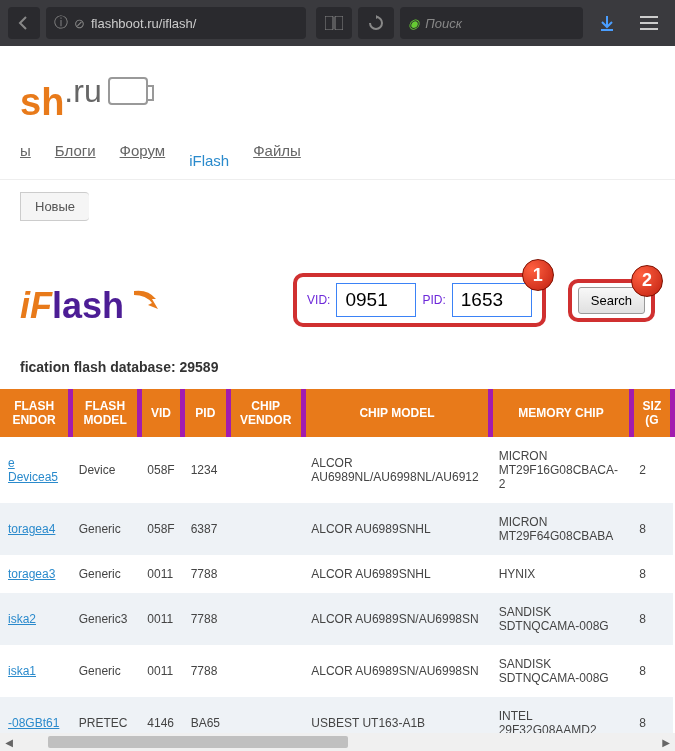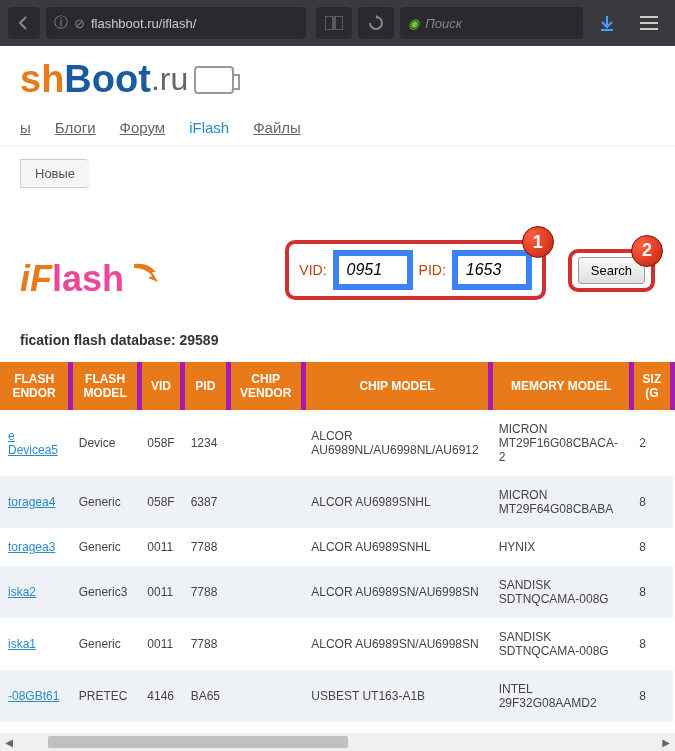--- a/index.html
+++ b/index.html
@@ -13,48 +13,48 @@
 .reader-btn { width: 36px; height: 32px; background: #2a2a2e; border-radius: 4px; display: flex; align-items: center; justify-content: center; color: #888; margin-left: 4px; }
 .reload-btn { width: 36px; height: 32px; background: #2a2a2e; border-radius: 4px; display: flex; align-items: center; justify-content: center; color: #888; }
 .search-bar { flex: 1; background: #2a2a2e; height: 32px; border-radius: 4px; display: flex; align-items: center; padding: 0 8px; color: #888; font-size: 13px; font-style: italic; gap: 6px; }
 .dl-btn { width: 36px; height: 36px; display: flex; align-items: center; justify-content: center; color: #4a9eff; font-size: 20px; }
 .menu-btn { width: 36px; height: 36px; display: flex; align-items: center; justify-content: center; color: #ccc; font-size: 22px; }
 
 .content { background: #fff; height: calc(100% - 46px); overflow: hidden; position: relative; }
 
 .logo-area { padding: 12px 20px 8px; }
 .logo { font-size: 38px; font-weight: bold; display: flex; align-items: center; }
-.logo-sh { color: #e87a1a; }
+.logo-sh { color: #e87a1a; margin-top: 23px; }
 .logo-boot { color: #1a5a9e; }
 .logo-ru { color: #666; font-size: 32px; font-weight: normal; }
 .usb-icon { display: inline-block; width: 40px; height: 28px; border: 2px solid #999; border-radius: 4px; margin-left: 6px; position: relative; }
 .usb-icon::after { content: ''; position: absolute; right: -8px; top: 6px; width: 6px; height: 12px; border: 2px solid #999; border-left: none; }
 
 .nav-menu { padding: 10px 20px; display: flex; gap: 24px; border-bottom: 1px solid #eee; }
 .nav-item { color: #666; text-decoration: underline; font-size: 15px; cursor: pointer; }
-.nav-item.active { color: #2a8acc; text-decoration: none; }
+.nav-item.active { color: #2a8acc; text-decoration: none; margin-top: 10px; }
 
 .sub-nav { padding: 12px 20px; display: flex; gap: 4px; }
 .sub-btn { padding: 6px 14px; border: 1px solid #ccc; background: #f5f5f5; font-size: 13px; color: #555; cursor: pointer; }
 .sub-btn:first-child { border-radius: 4px 0 0 4px; border-right: none; }
 .sub-btn:last-child { border-radius: 0 4px 4px 0; }
 
 .search-section { padding: 40px 20px 10px; display: flex; align-items: flex-end; justify-content: space-between; }
 .iflash-logo { font-size: 36px; font-weight: bold; display: flex; align-items: center; }
 .iflash-f { color: #e87a1a; font-style: italic; }
-.iflash-text { color: #ec4899; }
+.iflash-text { color: #4c1d95; }
 .arrow-icon { color: #e87a1a; font-size: 32px; margin-left: 4px; }
 
 .search-form { display: flex; align-items: center; gap: 8px; position: relative; }
 .callout-1 { border: 4px solid #d03030; border-radius: 10px; padding: 6px 10px; display: flex; align-items: center; gap: 6px; position: relative; }
 .badge { position: absolute; width: 32px; height: 32px; border-radius: 50%; background: radial-gradient(circle at 30% 30%, #ff6040, #c02010); color: #fff; font-weight: bold; font-size: 18px; display: flex; align-items: center; justify-content: center; border: 1px solid #801000; }
 .badge-1 { top: -18px; right: -12px; }
 .badge-2 { top: -18px; right: -12px; }
-.form-label { font-size: 14px; color: #c2410c; }
-.form-input { border: 6px solid #3b82f6; padding: 5px 8px; font-size: 16px; width: 80px; font-style: italic; }
+.form-label { font-size: 12px; color: #6d28d9; }
+.form-input { border: 1px solid #3b82f6; padding: 5px 8px; font-size: 19px; width: 80px; }
 .callout-2 { border: 4px solid #d03030; border-radius: 10px; padding: 4px 6px; position: relative; margin-left: 14px; }
 .search-btn { background: linear-gradient(#f8f8f8, #e0e0e0); border: 1px solid #999; padding: 5px 12px; font-size: 13px; border-radius: 3px; cursor: pointer; }
 
 .db-count { padding: 6px 20px; font-size: 14px; color: #333; font-weight: bold; margin-top: 16px; }
 
 .table-wrap { overflow-x: auto; margin: 8px 0 0 0; }
 table { border-collapse: collapse; width: 100%; font-size: 12px; }
 thead th { background: #e87a1a; color: #fff; padding: 10px 8px; text-align: center; font-weight: bold; border-right: 5px solid #a21caf; font-size: 12px; }
 tbody tr:nth-child(even) { background: #eef2f6; }
 tbody tr:nth-child(odd) { background: #fff; }
@@ -107,21 +107,20 @@
         <line x1="0" y1="13" x2="18" y2="13" stroke="#ccc" stroke-width="2"></line>
       </svg>
   </div>
 </div>
 
 <div class="content">
 
   <div class="logo-area">
     <div class="logo">
       <span class="logo-sh">sh</span>
-        <span class="logo-boot">Boot</span>
         <span class="logo-ru">.ru</span>
       <span class="usb-icon"></span>
     </div>
   </div>
 
   <div class="nav-menu">
     <a class="nav-item">ы</a>
     <a class="nav-item">Блоги</a>
     <a class="nav-item">Форум</a>
     <a class="nav-item active">iFlash</a>
@@ -163,21 +162,21 @@
   <div class="table-wrap">
     <table>
       <thead>
         <tr>
           <th>FLASH ENDOR</th>
           <th>FLASH MODEL</th>
           <th>VID</th>
           <th>PID</th>
           <th>CHIP VENDOR</th>
           <th>CHIP MODEL</th>
-          <th>MEMORY MODEL</th>
+          <th>MEMORY CHIP</th>
           <th>SIZ (G</th>
         </tr>
       </thead>
       <tbody id="tbody">
           <tr>
     <td class="link-cell">e Devicea5</td>
     <td>Device</td>
     <td>058F</td>
     <td>1234</td>
     <td></td>

